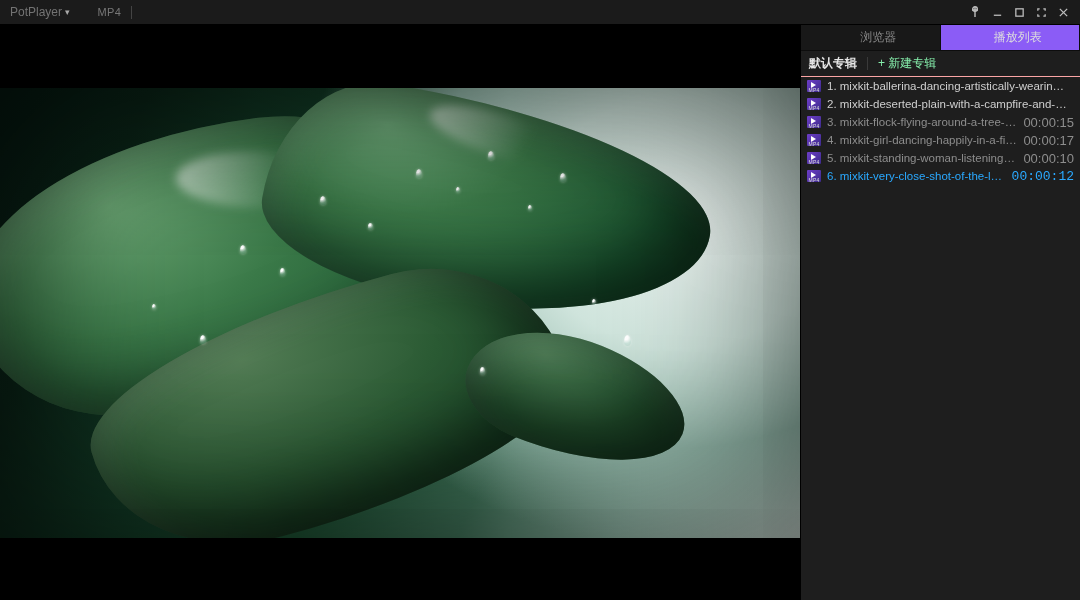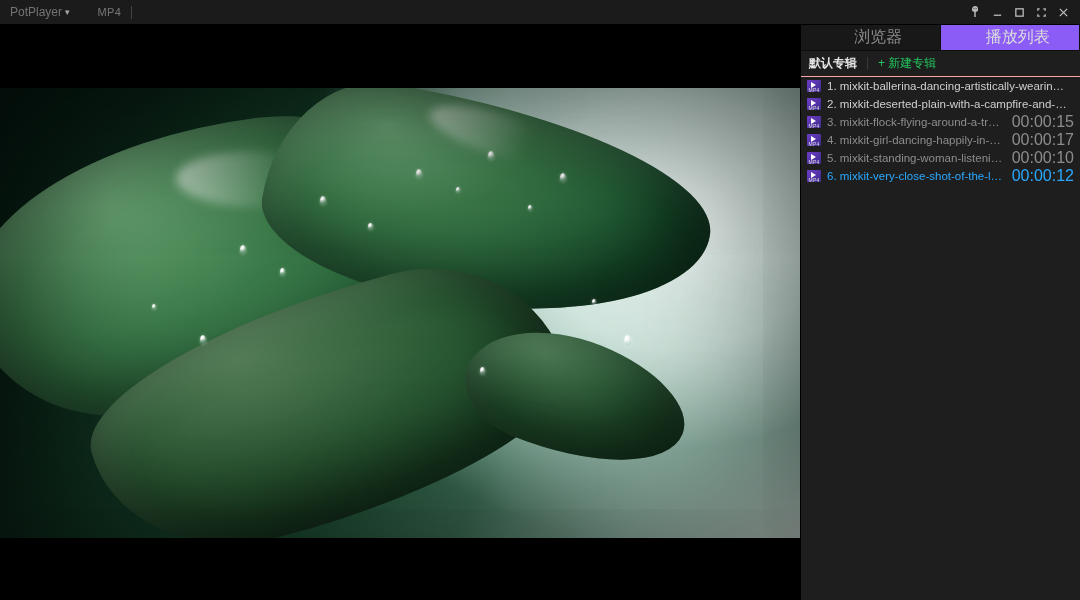--- a/index.html
+++ b/index.html
@@ -102,36 +102,36 @@
     font-size: 12px;
   }
   .side-tabs {
     display: flex; height: 26px;
     background: #181818;
     border-bottom: 1px solid #0d0d0d;
   }
   .side-tab {
     flex: 1;
     display: flex; align-items: center; justify-content: center;
-    color: #888; font-size: 16px; padding-left: 16px;
+    color: #888; font-size: 12px; padding-left: 16px;
   }
   .side-tab.active {
     background: #8b5cf6; color: #ddd;
     border-left: 1px solid #0d0d0d;
     border-right: 1px solid #0d0d0d;
   }
   .album-bar {
     height: 26px;
     display: flex; align-items: center;
     padding: 0 8px;
     border-bottom: 1px solid #fca5a5;
   }
   .album-name { color: #e6e6e6; font-weight: 600; }
   .album-sep { width:1px; height:13px; background:#3a3a3a; margin:0 10px; }
-  .album-new { color: #22c55e; }
+  .album-new { color: #86efac; }
 
   .plist { flex:1; overflow:hidden; }
   .pl-row {
     height: 18px;
     display:flex; align-items:center;
     padding: 0 6px;
     gap: 6px;
     color: #8d8d8d;
     white-space: nowrap;
   }
@@ -142,25 +142,25 @@
   }
   .pl-row .thumb::before{
     content:""; position:absolute; left:4px; top:2px;
     border-left:5px solid #fff; border-top:3px solid transparent; border-bottom:3px solid transparent;
   }
   .pl-row .thumb::after{
     content:"MP4"; position:absolute; left:0; right:0; bottom:-1px;
     font-size:5px; color:#ddd; text-align:center; letter-spacing:.2px; line-height:5px;
   }
   .pl-row .fname { flex:1; overflow:hidden; text-overflow: ellipsis; font-size: 11.5px; }
-  .pl-row .dur   { font-size: 16px; flex-shrink:0; }
+  .pl-row .dur   { font-size: 13px; flex-shrink:0; }
   .pl-row.light  { color:#cfcfcf; }
   .pl-row.light .dur { color:#cfcfcf; }
   .pl-row.playing { color:#2aa9ff; }
-  .pl-row.playing .dur { color:#2aa9ff; }
+  .pl-row.playing .dur { color:#2aa9ff;font-family:Liberation Mono, monospace; }
 </style>
 </head>
 <body>
 
 <div class="titlebar">
   <span class="app-name">PotPlayer</span>
   <span class="app-chevron">▾</span>
   <span class="badge">MP4</span>
   <span class="tb-sep"></span>
   <span class="tb-spacer"></span>

